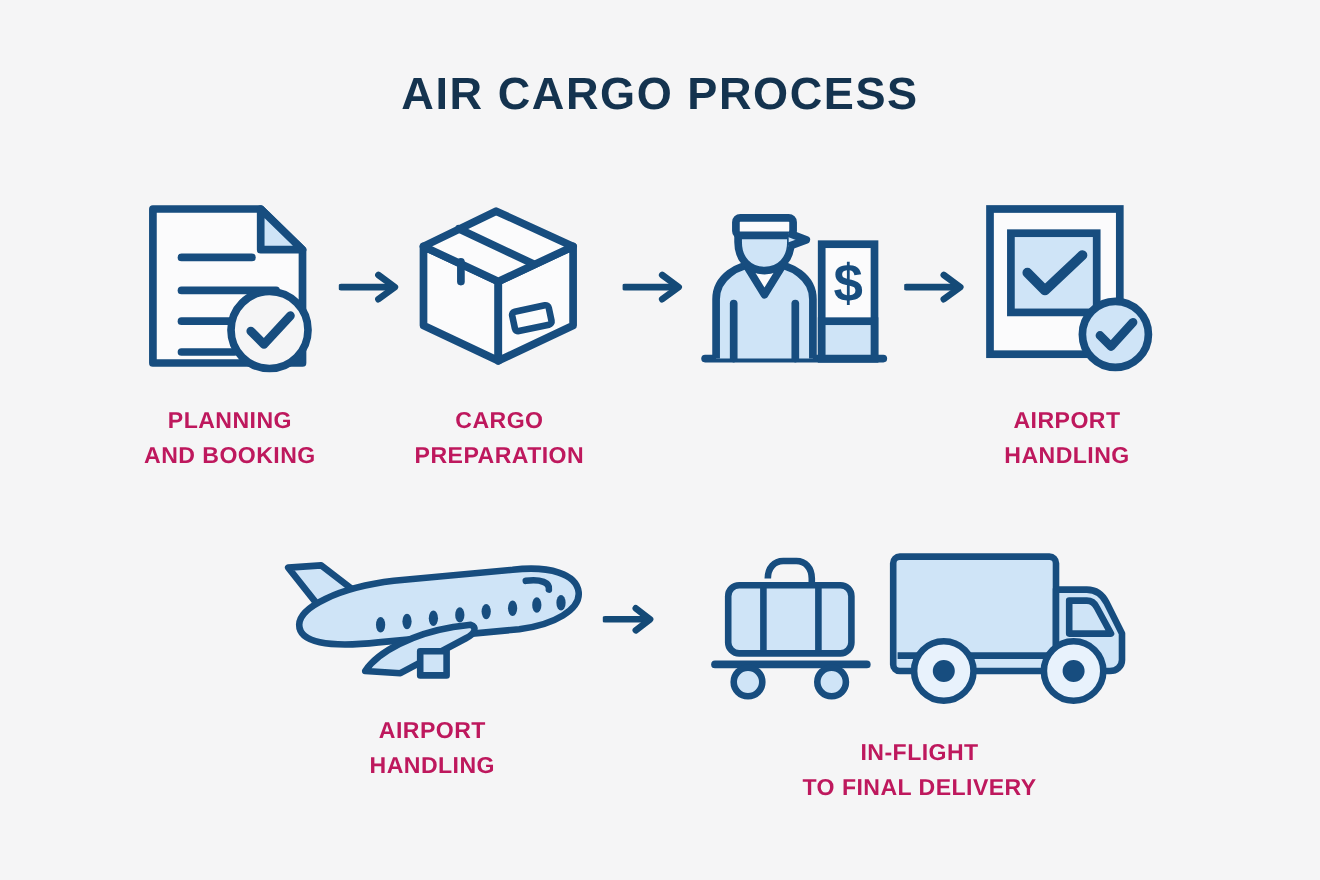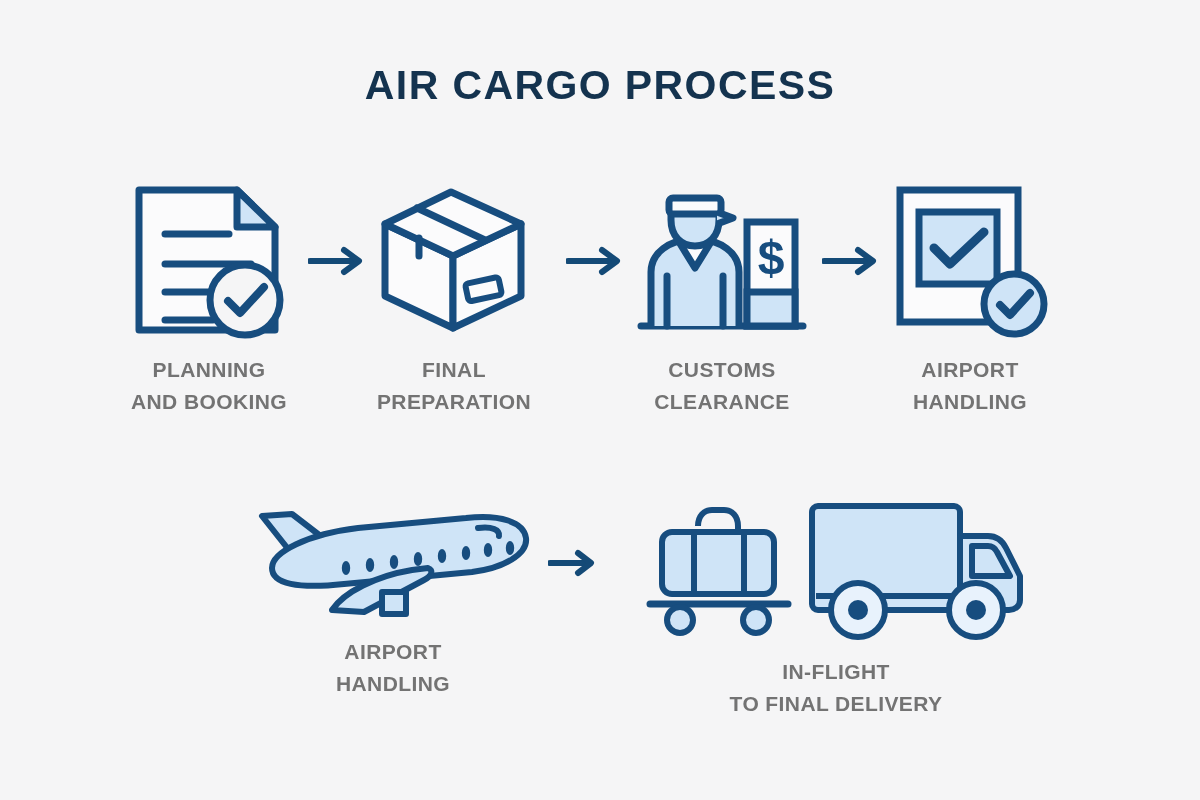--- a/index.html
+++ b/index.html
@@ -32,27 +32,27 @@
     display: flex;
     flex-direction: column;
     align-items: center;
   }
   .step-icon {
     display: flex;
     align-items: flex-end;
     justify-content: center;
   }
   .step-label {
-    margin-top: 14px;
+    margin-top: 27px;
     text-align: center;
     font-size: 21px;
     font-weight: bold;
     line-height: 1.52;
     letter-spacing: 0.4px;
-    color: #737373;
+    color: #be185d;
     white-space: pre-line;
     font-family: "Liberation Sans", sans-serif;
   }
   .arrow {
     position: absolute;
   }
   
   #step-1 { left: 94px;  top: 180px; width: 230px; }
   #step-2 { left: 348px; top: 180px; width: 212px; }
   #step-3 { left: 614px; top: 180px; width: 216px; }
@@ -110,21 +110,21 @@
 
         <path d="M12 44 L78 12 L148 44 L80 76 Z" fill="#fbfbfc" stroke="#174d7f" stroke-width="7" stroke-linejoin="round"></path>
 
         <path d="M44 28 L112 60" stroke="#174d7f" stroke-width="7" stroke-linecap="round"></path>
 
         <path d="M46 58 L46 76" stroke="#174d7f" stroke-width="7" stroke-linecap="round"></path>
 
         <rect x="92" y="104" width="34" height="18" rx="3" transform="rotate(-12 92 104)" fill="#fbfbfc" stroke="#174d7f" stroke-width="6"></rect>
       </svg>
     </div>
-    <div class="step-label">FINAL
+    <div class="step-label">CARGO
 PREPARATION</div>
   </div>
 
   <div class="arrow" id="arrow-2">
     <svg width="56" height="32" viewBox="0 0 56 32" fill="none" xmlns="http://www.w3.org/2000/svg">
       <line x1="2" y1="16" x2="44" y2="16" stroke="#144a77" stroke-width="6" stroke-linecap="round"></line>
       <path d="M36 5 L51 16 L36 27" stroke="#144a77" stroke-width="6" stroke-linecap="round" stroke-linejoin="round" fill="none"></path>
     </svg>
   </div>
 
@@ -146,22 +146,20 @@
         <rect x="32" y="18" width="52" height="16" rx="4" fill="#fbfbfc" stroke="#174d7f" stroke-width="7"></rect>
 
         <path d="M80 32 L96 38 L80 44" fill="#cfe4f7" stroke="#174d7f" stroke-width="7" stroke-linejoin="round"></path>
 
         <rect x="110" y="42" width="48" height="104" fill="#fbfbfc" stroke="#174d7f" stroke-width="7"></rect>
         <rect x="110" y="112" width="48" height="34" fill="#cfe4f7" stroke="#174d7f" stroke-width="7"></rect>
 
         <text x="134" y="94" font-family="'Liberation Sans', sans-serif" font-size="48" font-weight="bold" fill="#174d7f" text-anchor="middle">$</text>
       </svg>
     </div>
-    <div class="step-label">CUSTOMS
-CLEARANCE</div>
   </div>
 
   <div class="arrow" id="arrow-3">
     <svg width="56" height="32" viewBox="0 0 56 32" fill="none" xmlns="http://www.w3.org/2000/svg">
       <line x1="2" y1="16" x2="44" y2="16" stroke="#144a77" stroke-width="6" stroke-linecap="round"></line>
       <path d="M36 5 L51 16 L36 27" stroke="#144a77" stroke-width="6" stroke-linecap="round" stroke-linejoin="round" fill="none"></path>
     </svg>
   </div>
 
   <div class="step" id="step-4">

